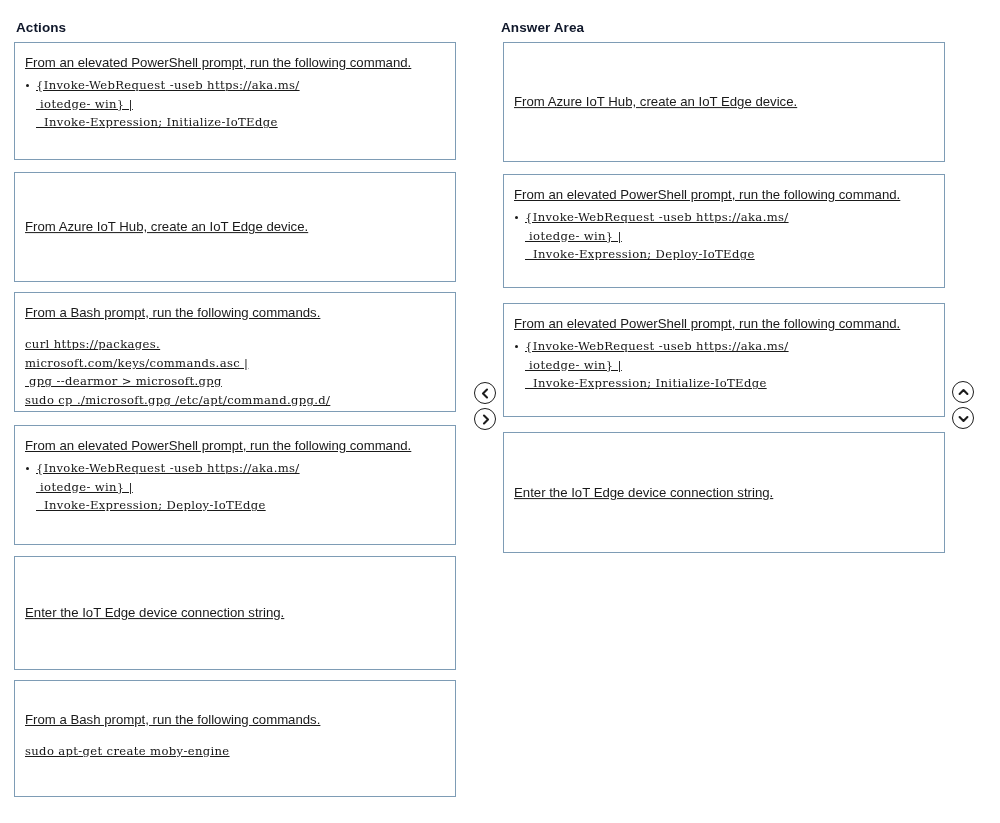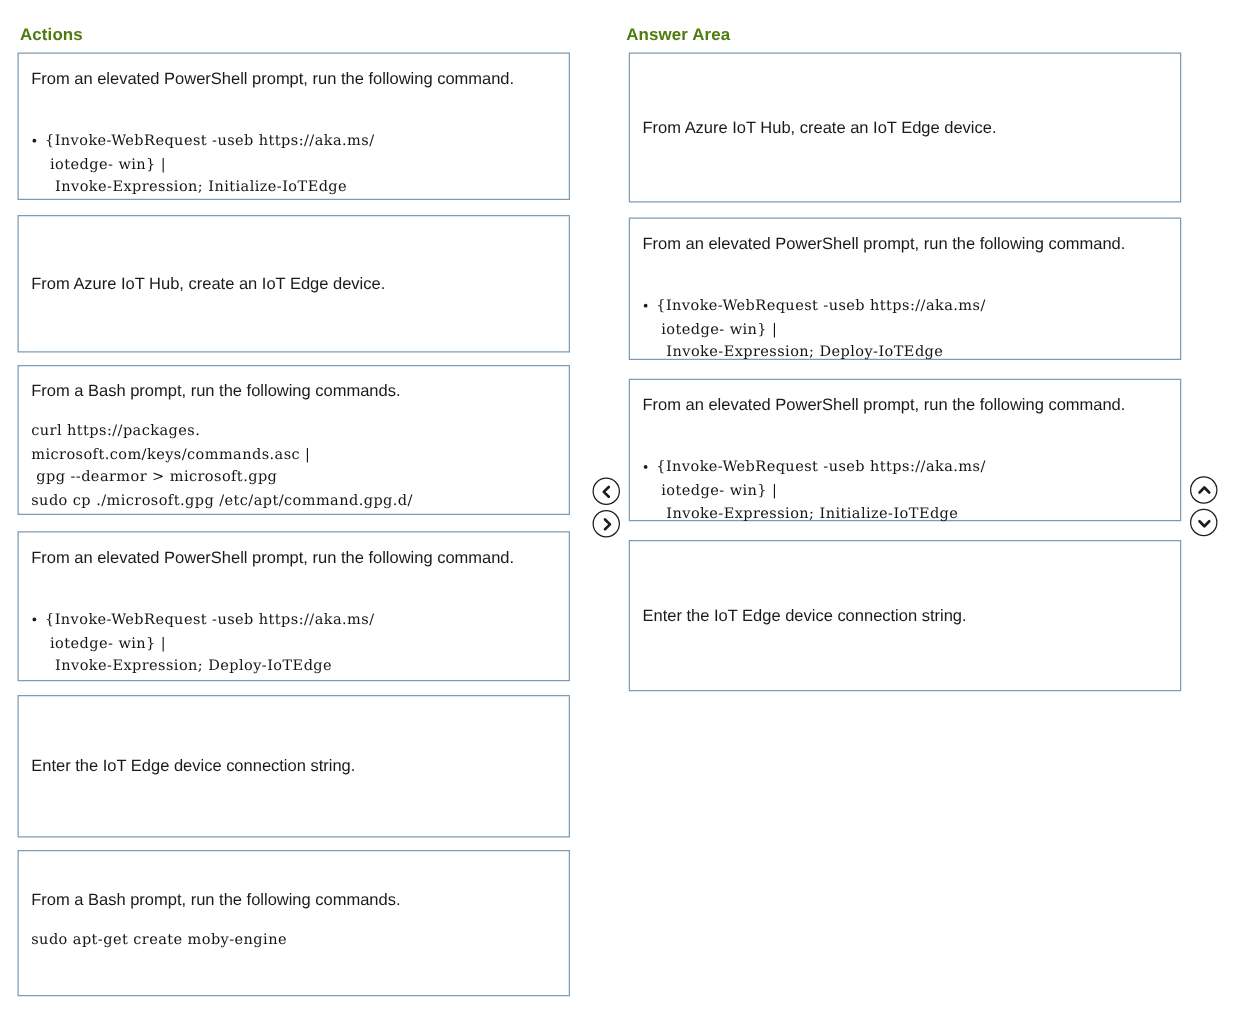--- a/index.html
+++ b/index.html
@@ -12,53 +12,54 @@
     height: 823px;
     position: relative;
     font-family: "Liberation Sans", sans-serif;
     color: #1a1a1a;
     overflow: hidden;
   }
   .col-heading {
     position: absolute;
     font-size: 13.5px;
     font-weight: bold;
-    color: #4d7c0f;
+    color: #0f172a;
     letter-spacing: 0.1px;
     white-space: nowrap;
   }
   #actions-heading { left: 16px; top: 20px; }
   #answer-heading  { left: 501px; top: 20px; }
 
   .drag-box {
     position: absolute;
     box-sizing: border-box;
     background: #ffffff;
     border: 1px solid #7e9cb5;
   }
   .box-inner {
     position: absolute;
     left: 10px;
     right: 4px;
     top: 50%;
     transform: translateY(-50%);
+    text-decoration: underline;
   }
   .box-inner.top-aligned {
     top: 11px;
     transform: none;
   }
   .prose {
     font-family: "Liberation Sans", sans-serif;
     font-size: 13.2px;
     line-height: 1.35;
     color: #1a1a1a;
     white-space: nowrap;
   }
   .code-block {
-    margin-top: 31px;
+    margin-top: 4px;
     position: relative;
     padding-left: 11px;
   }
   .code-block.bulleted::before {
     content: "";
     position: absolute;
     left: 1px;
     top: 8px;
     width: 3px;
     height: 3px;

